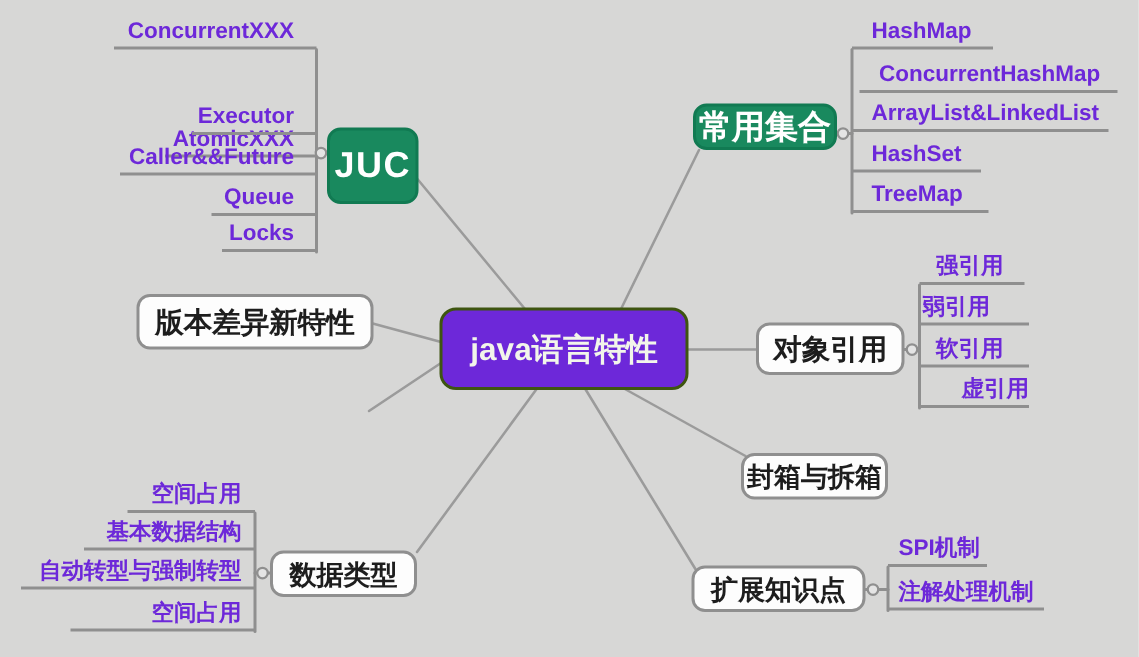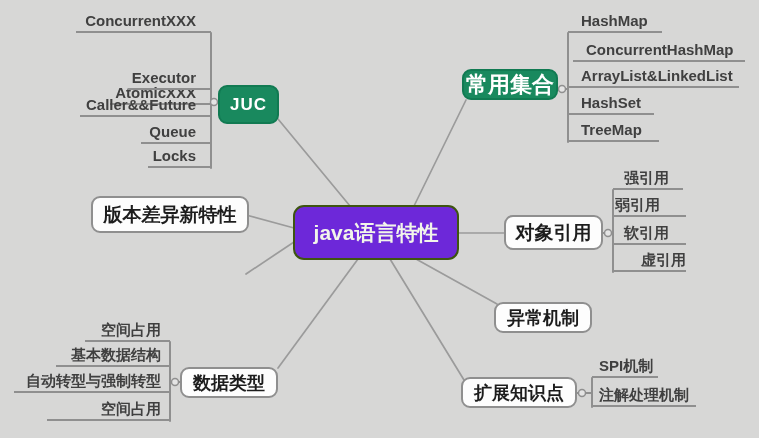--- a/index.html
+++ b/index.html
@@ -30,21 +30,21 @@
   .cnode{
     background:#6d28d9;
     border:2px solid #3e5510;
     color:#f2f5ea;
     border-radius:11px;
   }
   .leaf{
     position:absolute;
     height:23px;line-height:22px;
     border-bottom:2px solid #8f8f8f;
-    font-weight:bold;font-size:15px;color:#404040;
+    font-weight:bold;font-size:15px;color:#6d28d9;
     box-sizing:border-box;
     white-space:nowrap;
   }
   .leaf.r{text-align:left;}
   .leaf.l{text-align:right;}
 </style>
 </head>
 <body>
 
 <div id="canvas">
@@ -79,30 +79,30 @@
       <circle cx="214" cy="102" r="3.5"></circle>
       <circle cx="562" cy="89" r="3.5"></circle>
       <circle cx="608" cy="233" r="3.5"></circle>
       <circle cx="175" cy="382" r="3.5"></circle>
       <circle cx="582" cy="393" r="3.5"></circle>
     </g>
   </svg>
 
   <div class="node cnode" style="left:293px;top:205px;width:166px;height:55px;font-size:21px;">java语言特性</div>
 
-  <div class="node gnode" style="left:218px;top:85px;width:61px;height:39px;font-size:17px;letter-spacing:1px;">JUC</div>
+  <div class="node gnode" style="left:218px;top:85px;width:61px;height:51px;font-size:24px;letter-spacing:1px;">JUC</div>
 
   <div class="node gnode" style="left:462px;top:69px;width:96px;height:31px;font-size:22px;">常用集合</div>
 
   <div class="node" style="left:91px;top:196px;width:158px;height:37px;font-size:19px;">版本差异新特性</div>
 
 
   <div class="node" style="left:504px;top:215px;width:99px;height:35px;font-size:19px;">对象引用</div>
 
-  <div class="node" style="left:494px;top:302px;width:98px;height:31px;font-size:18px;">异常机制</div>
+  <div class="node" style="left:494px;top:302px;width:98px;height:31px;font-size:18px;">封箱与拆箱</div>
 
   <div class="node" style="left:180px;top:367px;width:98px;height:31px;font-size:18px;">数据类型</div>
 
   <div class="node" style="left:461px;top:377px;width:116px;height:31px;font-size:18px;">扩展知识点</div>
 
   <div class="leaf l" style="left:76px;top:10px;width:135px;padding-right:15px;">ConcurrentXXX</div>
   <div class="leaf l" style="left:110px;top:39px;width:101px;padding-right:15px;margin-top:43px;">AtomicXXX</div>
   <div class="leaf l" style="left:128px;top:67px;width:83px;padding-right:15px;">Executor</div>
   <div class="leaf l" style="left:80px;top:94px;width:131px;padding-right:15px;">Caller&amp;&amp;Future</div>
   <div class="leaf l" style="left:141px;top:121px;width:70px;padding-right:15px;">Queue</div>

